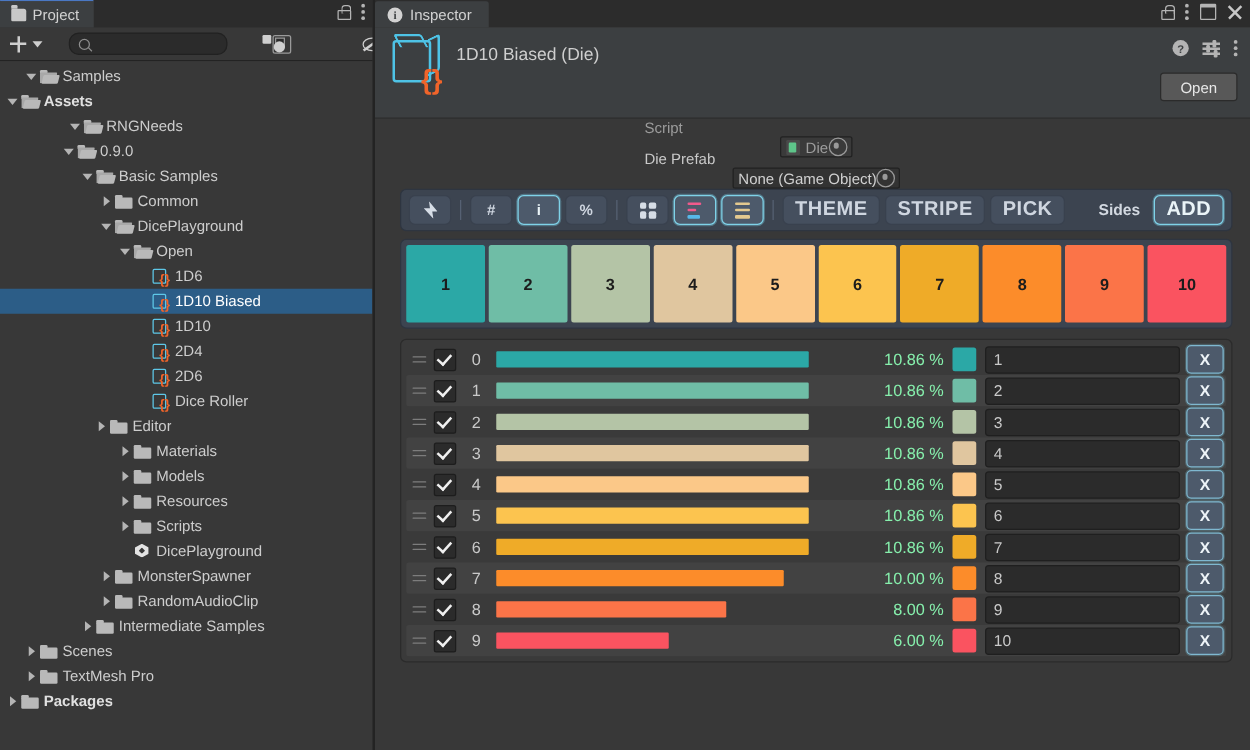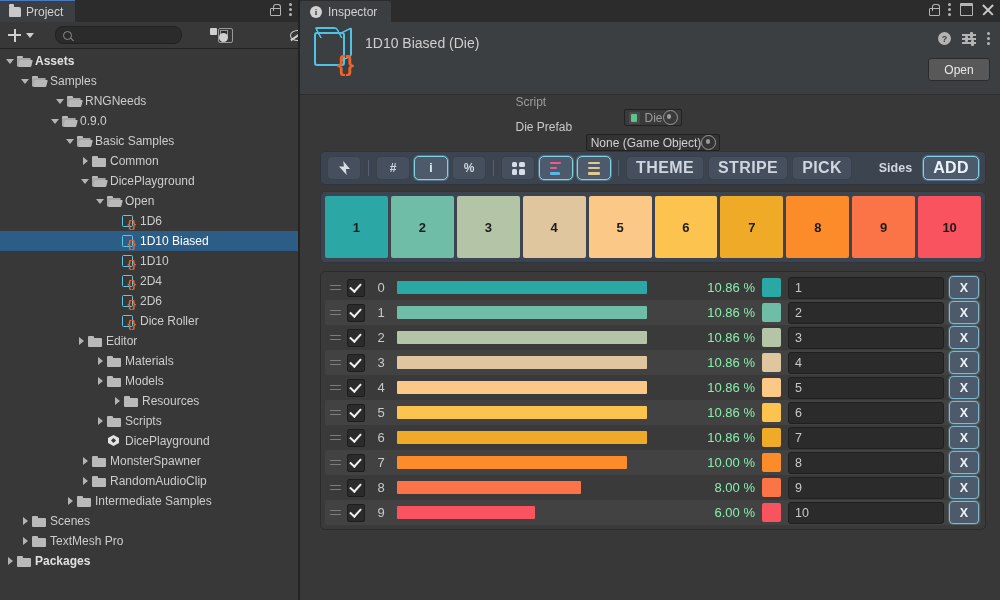--- a/index.html
+++ b/index.html
@@ -352,35 +352,35 @@
       <span class="tag-ico"></span>
       <span class="tb-sep"></span>
       <span class="eye-hidden">
         <span class="eyeball"></span>
           <span class="slash"></span>
       </span>
       <span class="count-25">25</span>
     </div>
 
     <div class="tree" id="tree">
+        <div class="trow" style="padding-left: 20px;">
+          <span class="twist open"></span>
+          <span class="fold open">
+            <span class="tab2"></span>
+            <span class="body"></span>
+          </span>
+          <span class="tlabel">Samples</span>
+        </div>
         <div class="trow" style="padding-left: 5px;">
           <span class="twist open"></span>
           <span class="fold open">
             <span class="tab2"></span>
             <span class="body"></span>
           </span>
           <span class="tlabel bold">Assets</span>
-        </div>
-        <div class="trow" style="padding-left: 20px;">
-          <span class="twist open"></span>
-          <span class="fold open">
-            <span class="tab2"></span>
-            <span class="body"></span>
-          </span>
-          <span class="tlabel">Samples</span>
         </div>
         <div class="trow" style="padding-left: 55px;">
           <span class="twist open"></span>
           <span class="fold open">
             <span class="tab2"></span>
             <span class="body"></span>
           </span>
           <span class="tlabel">RNGNeeds</span>
         </div>
         <div class="trow" style="padding-left: 50px;">
@@ -488,21 +488,21 @@
           <span class="tlabel">Materials</span>
         </div>
         <div class="trow" style="padding-left: 95px;">
           <span class="twist closed"></span>
           <span class="fold">
             <span class="tab2"></span>
             <span class="body"></span>
           </span>
           <span class="tlabel">Models</span>
         </div>
-        <div class="trow" style="padding-left: 95px; margin-left: 17px;">
+        <div class="trow" style="padding-left: 95px;">
           <span class="twist closed"></span>
           <span class="fold">
             <span class="tab2"></span>
             <span class="body"></span>
           </span>
           <span class="tlabel">Resources</span>
         </div>
         <div class="trow" style="padding-left: 95px;">
           <span class="twist closed"></span>
           <span class="fold">

